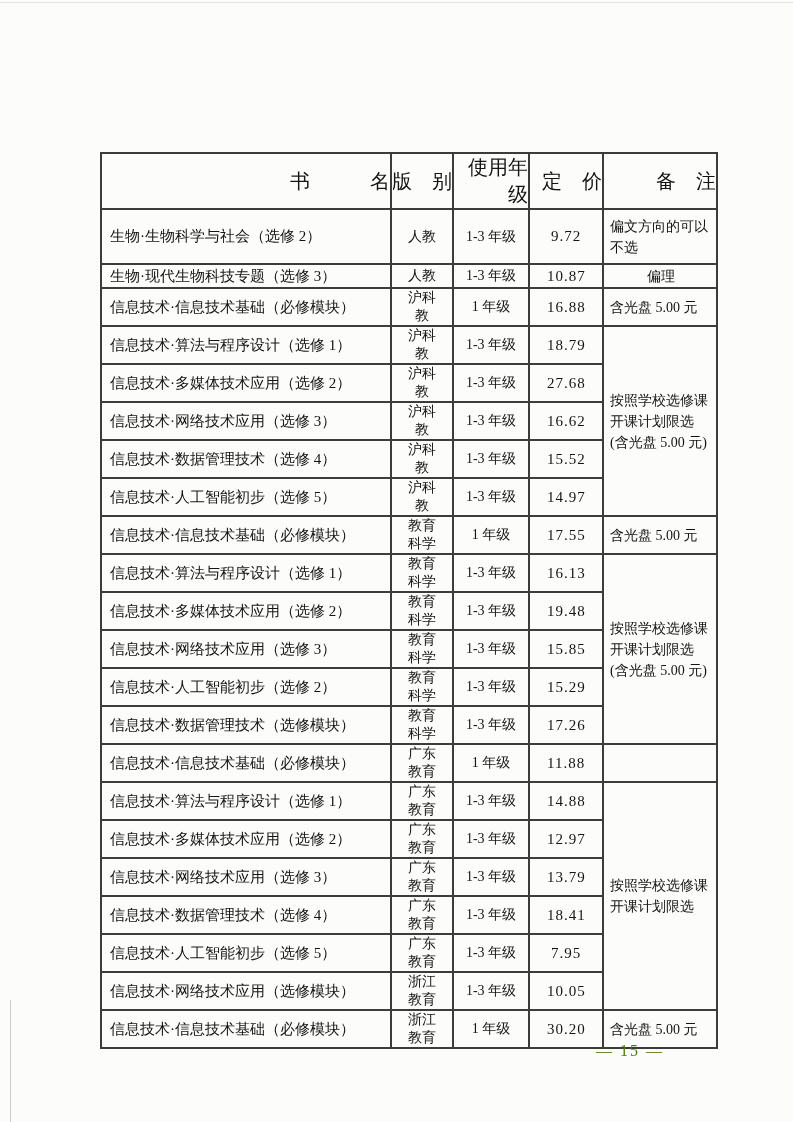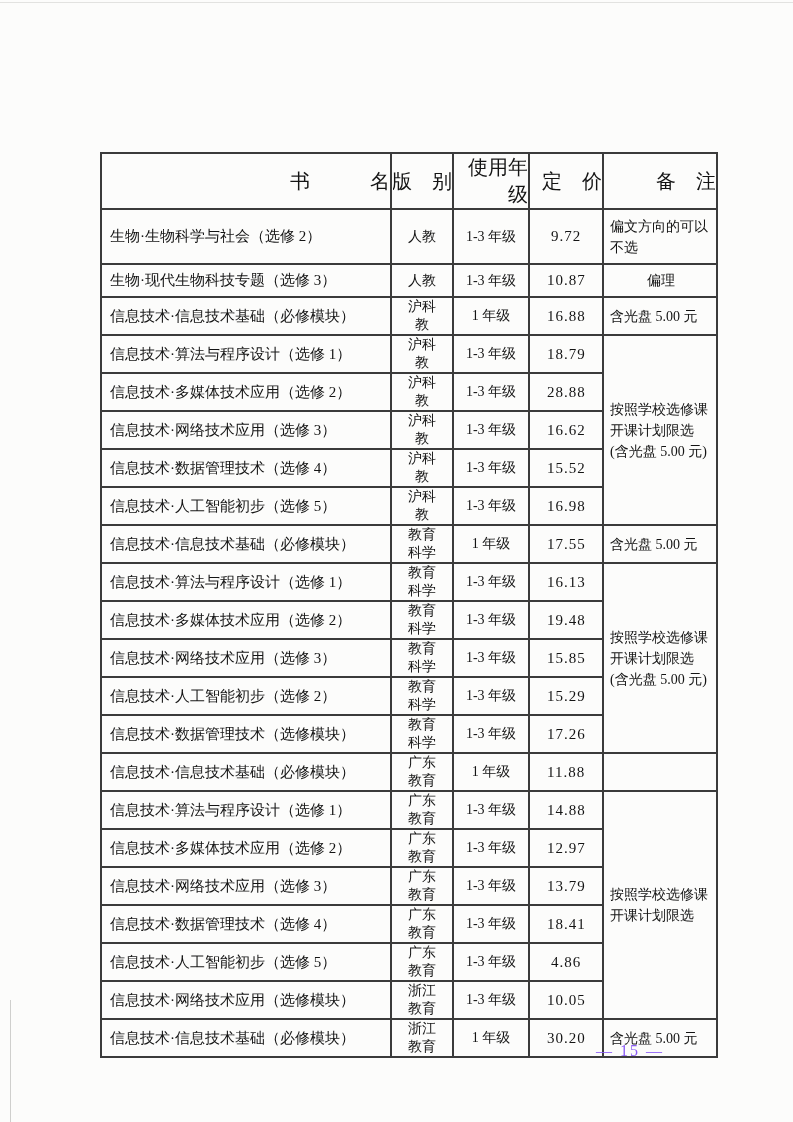--- a/index.html
+++ b/index.html
@@ -39,21 +39,21 @@
   }
   table.book-table th,
   table.book-table td {
     border: 2px solid #3b3b3b;
     vertical-align: middle;
     overflow: hidden;
   }
   thead tr { height: 32px; }
   tbody tr { height: 37px; }
   tbody tr:nth-child(1)  { height: 55px; }
-  tbody tr:nth-child(2)  { height: 33px; }
+  tbody tr:nth-child(2)  { height: 24px; }
   tbody tr:nth-child(15) { height: 35px; }
   tbody tr:nth-child(22) { height: 36px; }
   th {
     font-size: 20px;
     font-weight: normal;
     text-align: right;
     padding: 0;
     border-radius: 6px;
   }
   .cell-book-name {
@@ -85,21 +85,21 @@
   .cell-note.left   { text-align: left; }
   .cell-note.center { text-align: center; }
   .page-number {
     position: absolute;
     left: 580px;
     top: 1042px;
     width: 100px;
     text-align: center;
     font-size: 16px;
     letter-spacing: 2px;
-    color: #8b5cf6;
+    color: #4d7c0f;
   }
 </style>
 </head>
 <body>
 
 <div class="page">
   <div class="scan-line-top"></div>
 
   <table class="book-table">
     <colgroup>
@@ -144,39 +144,39 @@
           <td class="cell-book-name">信息技术·算法与程序设计（选修 1）</td>
           <td class="cell-publisher">沪科教</td>
           <td class="cell-grade">1-3 年级</td>
           <td class="cell-price">18.79</td>
           <td class="cell-note left" rowspan="5">按照学校选修课开课计划限选(含光盘 5.00 元)</td>
         </tr>
         <tr>
           <td class="cell-book-name">信息技术·多媒体技术应用（选修 2）</td>
           <td class="cell-publisher">沪科教</td>
           <td class="cell-grade">1-3 年级</td>
-          <td class="cell-price">28.88</td>
+          <td class="cell-price">27.68</td>
         </tr>
         <tr>
           <td class="cell-book-name">信息技术·网络技术应用（选修 3）</td>
           <td class="cell-publisher">沪科教</td>
           <td class="cell-grade">1-3 年级</td>
           <td class="cell-price">16.62</td>
         </tr>
         <tr>
           <td class="cell-book-name">信息技术·数据管理技术（选修 4）</td>
           <td class="cell-publisher">沪科教</td>
           <td class="cell-grade">1-3 年级</td>
           <td class="cell-price">15.52</td>
         </tr>
         <tr>
           <td class="cell-book-name">信息技术·人工智能初步（选修 5）</td>
           <td class="cell-publisher">沪科教</td>
           <td class="cell-grade">1-3 年级</td>
-          <td class="cell-price">16.98</td>
+          <td class="cell-price">14.97</td>
         </tr>
         <tr>
           <td class="cell-book-name">信息技术·信息技术基础（必修模块）</td>
           <td class="cell-publisher">教育科学</td>
           <td class="cell-grade">1 年级</td>
           <td class="cell-price">17.55</td>
           <td class="cell-note left">含光盘 5.00 元</td>
         </tr>
         <tr>
           <td class="cell-book-name">信息技术·算法与程序设计（选修 1）</td>
@@ -238,21 +238,21 @@
         <tr>
           <td class="cell-book-name">信息技术·数据管理技术（选修 4）</td>
           <td class="cell-publisher">广东教育</td>
           <td class="cell-grade">1-3 年级</td>
           <td class="cell-price">18.41</td>
         </tr>
         <tr>
           <td class="cell-book-name">信息技术·人工智能初步（选修 5）</td>
           <td class="cell-publisher">广东教育</td>
           <td class="cell-grade">1-3 年级</td>
-          <td class="cell-price">4.86</td>
+          <td class="cell-price">7.95</td>
         </tr>
         <tr>
           <td class="cell-book-name">信息技术·网络技术应用（选修模块）</td>
           <td class="cell-publisher">浙江教育</td>
           <td class="cell-grade">1-3 年级</td>
           <td class="cell-price">10.05</td>
         </tr>
         <tr>
           <td class="cell-book-name">信息技术·信息技术基础（必修模块）</td>
           <td class="cell-publisher">浙江教育</td>

